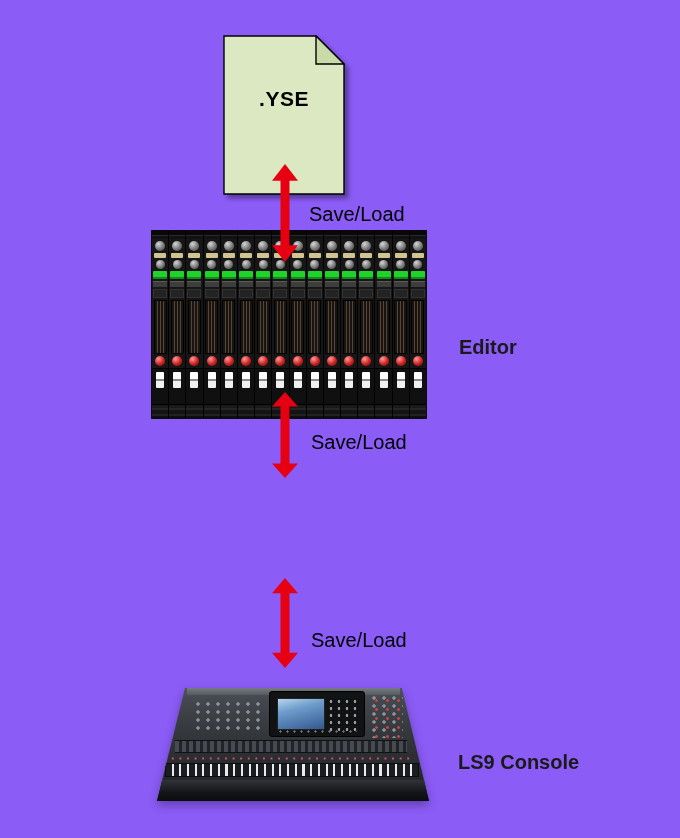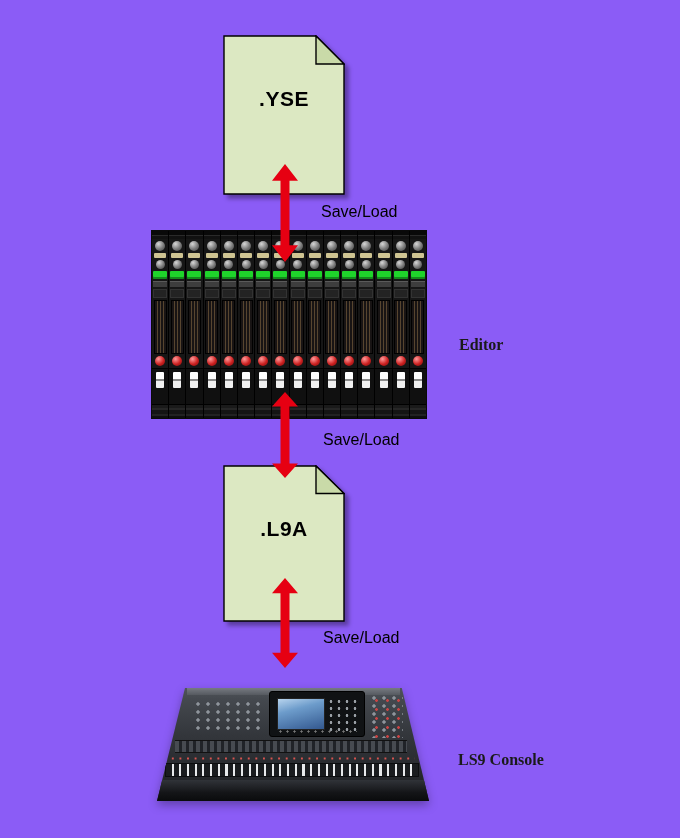--- a/index.html
+++ b/index.html
@@ -41,36 +41,34 @@
   .connector { position: absolute; z-index: 5; }
   .connector svg { width: 100%; height: 100%; display: block; }
   .arrow-path { fill: var(--arrow_red, #e60012); }
   #arrow-1 { left: 272px; top: 164px; width: 26px; height: 98px; }
   #arrow-2 { left: 272px; top: 392px; width: 26px; height: 86px; }
   #arrow-3 { left: 272px; top: 578px; width: 26px; height: 90px; }
 
   .edge-label {
     position: absolute;
     z-index: 6;
-    font-size: 16px;
+    font-size: 20px;
     color: #000;
     white-space: nowrap;
-    margin-left: 12px;
   }
   #edge-label-1 { left: 309px; top: 203px; }
   #edge-label-2 { left: 311px; top: 431px; }
   #edge-label-3 { left: 311px; top: 629px; }
 
   .node-label {
     position: absolute;
-    font-size: 16px;
+    font-size: 20px;
     font-weight: bold;
     color: #1a1a1a;
     white-space: nowrap;
-    font-family: Liberation Serif, serif;
   }
   #editor-label  { left: 459px; top: 336px; }
   #console-label { left: 458px; top: 727px; margin-top: 24px; }
 
   
   .mixer {
     position: absolute;
     left: 151px; top: 230px;
     width: 276px; height: 189px;
     background: #000;
@@ -472,27 +470,20 @@
     </div>
   <div class="node-label" id="editor-label">Editor</div>
 
   <div class="connector" id="arrow-2">
     <svg viewBox="0 0 26 100" preserveAspectRatio="none">
       <path class="arrow-path" d="M13 0 L26 17 L17.5 17 L17.5 83 L26 83 L13 100 L0 83 L8.5 83 L8.5 17 L0 17 Z"></path>
     </svg>
   </div>
   <div class="edge-label" id="edge-label-2">Save/Load</div>
 
-  <div class="doc-node" id="l9a-node">
-    <svg viewBox="0 0 122 160" preserveAspectRatio="none">
-      <path class="doc-main" d="M1 1 L93 1 L121 29 L121 159 L1 159 Z"></path>
-      <path class="doc-flap" d="M93 1 L93 29 L121 29 Z"></path>
-    </svg>
-    <div class="doc-label">.L9A</div>
-  </div>
 
   <div class="connector" id="arrow-3">
     <svg viewBox="0 0 26 100" preserveAspectRatio="none">
       <path class="arrow-path" d="M13 0 L26 17 L17.5 17 L17.5 83 L26 83 L13 100 L0 83 L8.5 83 L8.5 17 L0 17 Z"></path>
     </svg>
   </div>
   <div class="edge-label" id="edge-label-3">Save/Load</div>
 
   <div class="console">
     <div class="console-body">

